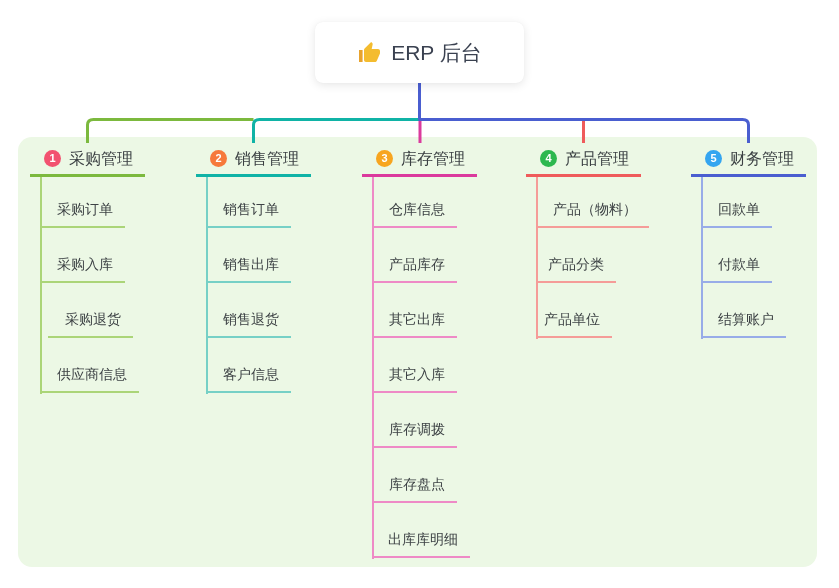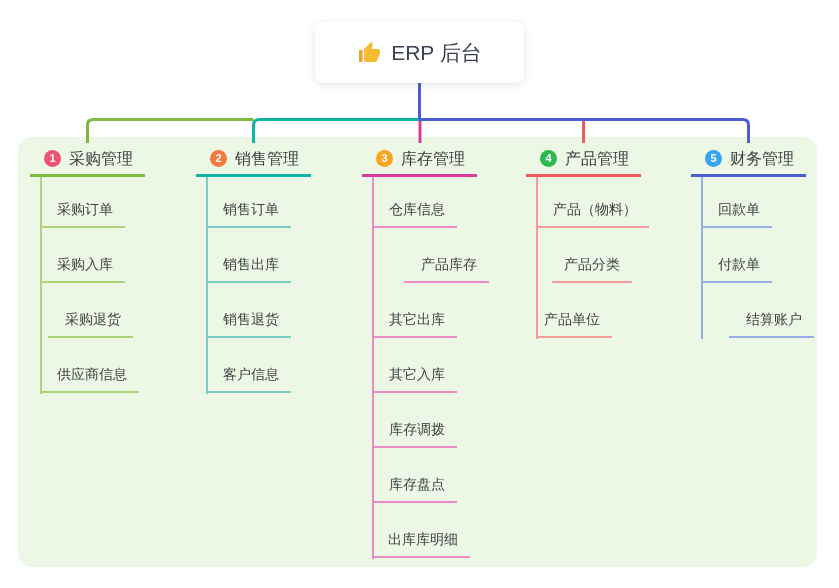--- a/index.html
+++ b/index.html
@@ -92,42 +92,42 @@
         <div class="child-node" style="left: 206px; top: 309px; border-bottom-color: rgb(118, 208, 198);"><span>销售退货</span></div>
         <div class="child-node" style="left: 206px; top: 364px; border-bottom-color: rgb(118, 208, 198);"><span>客户信息</span></div>
       </div>
       <div>
         <div class="branch-title" style="left: 362px; border-bottom-color: rgb(219, 58, 157);">
           <span class="badge" style="background: rgb(247, 165, 31);">3</span>
           <span>库存管理</span>
         </div>
         <div class="child-rail" style="left: 372px; top: 177px; height: 382px; background: rgb(238, 138, 198);"></div>
         <div class="child-node" style="left: 372px; top: 199px; border-bottom-color: rgb(238, 138, 198);"><span>仓库信息</span></div>
-        <div class="child-node" style="left: 372px; top: 254px; border-bottom-color: rgb(238, 138, 198); margin-left: 32px;"><span>产品库存</span></div>
+        <div class="child-node" style="left: 372px; top: 254px; border-bottom-color: rgb(238, 138, 198);"><span>产品库存</span></div>
         <div class="child-node" style="left: 372px; top: 309px; border-bottom-color: rgb(238, 138, 198);"><span>其它出库</span></div>
         <div class="child-node" style="left: 372px; top: 364px; border-bottom-color: rgb(238, 138, 198);"><span>其它入库</span></div>
         <div class="child-node" style="left: 372px; top: 419px; border-bottom-color: rgb(238, 138, 198);"><span>库存调拨</span></div>
         <div class="child-node" style="left: 372px; top: 474px; border-bottom-color: rgb(238, 138, 198);"><span>库存盘点</span></div>
         <div class="child-node" style="left: 372px; top: 529px; border-bottom-color: rgb(238, 138, 198); padding-left: 16px;"><span>出库库明细</span></div>
       </div>
       <div>
         <div class="branch-title" style="left: 526px; border-bottom-color: rgb(239, 91, 91);">
           <span class="badge" style="background: rgb(45, 184, 79);">4</span>
           <span>产品管理</span>
         </div>
         <div class="child-rail" style="left: 536px; top: 177px; height: 162px; background: rgb(245, 156, 152);"></div>
         <div class="child-node" style="left: 536px; top: 199px; border-bottom-color: rgb(245, 156, 152);"><span>产品（物料）</span></div>
-        <div class="child-node" style="left: 552px; top: 254px; border-bottom-color: rgb(245, 156, 152); padding-left: 12px;"><span>产品分类</span></div>
+        <div class="child-node" style="left: 536px; top: 254px; border-bottom-color: rgb(245, 156, 152); padding-left: 12px;"><span>产品分类</span></div>
         <div class="child-node" style="left: 536px; top: 309px; border-bottom-color: rgb(245, 156, 152); padding-left: 8px;"><span>产品单位</span></div>
       </div>
       <div>
         <div class="branch-title" style="left: 691px; border-bottom-color: rgb(74, 94, 208);">
           <span class="badge" style="background: rgb(52, 165, 240);">5</span>
           <span>财务管理</span>
         </div>
         <div class="child-rail" style="left: 701px; top: 177px; height: 162px; background: rgb(152, 172, 232);"></div>
         <div class="child-node" style="left: 701px; top: 199px; border-bottom-color: rgb(152, 172, 232);"><span>回款单</span></div>
         <div class="child-node" style="left: 701px; top: 254px; border-bottom-color: rgb(152, 172, 232);"><span>付款单</span></div>
-        <div class="child-node" style="left: 701px; top: 309px; border-bottom-color: rgb(152, 172, 232); margin-left: 28px;"><span>结算账户</span></div>
+        <div class="child-node" style="left: 701px; top: 309px; border-bottom-color: rgb(152, 172, 232);"><span>结算账户</span></div>
       </div>
     </div>
 
 </div>
 
 </body></html>

